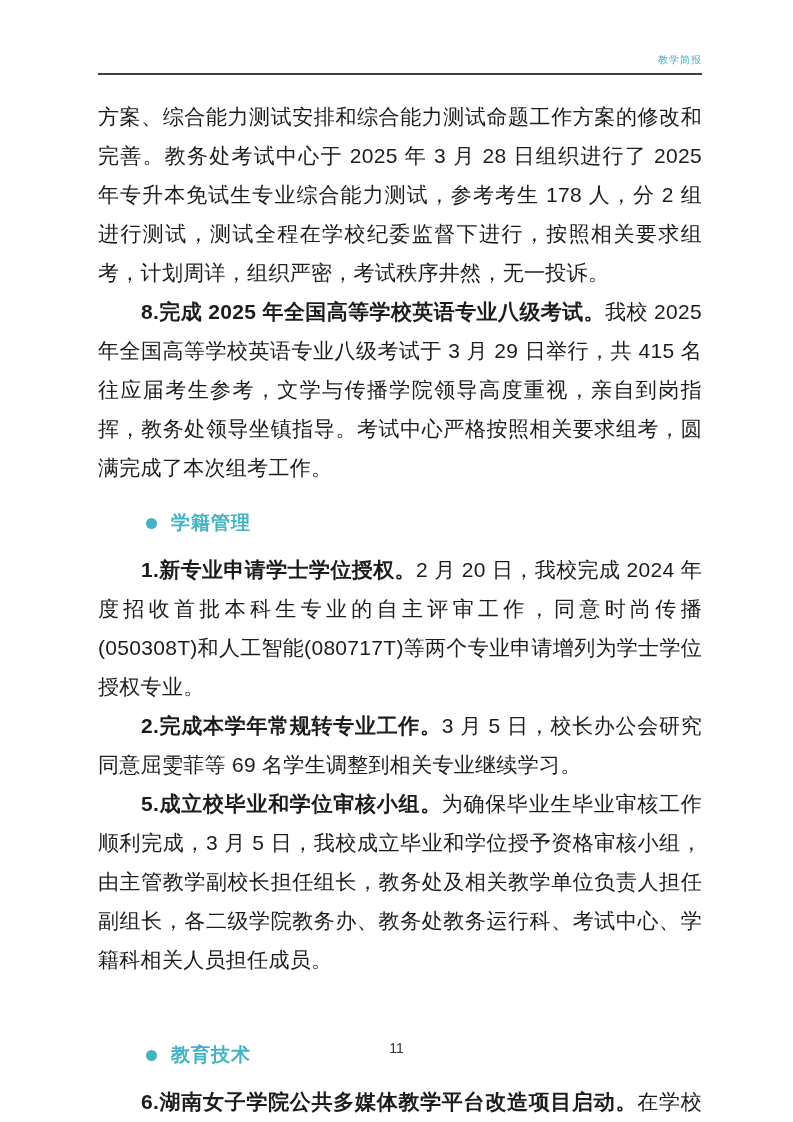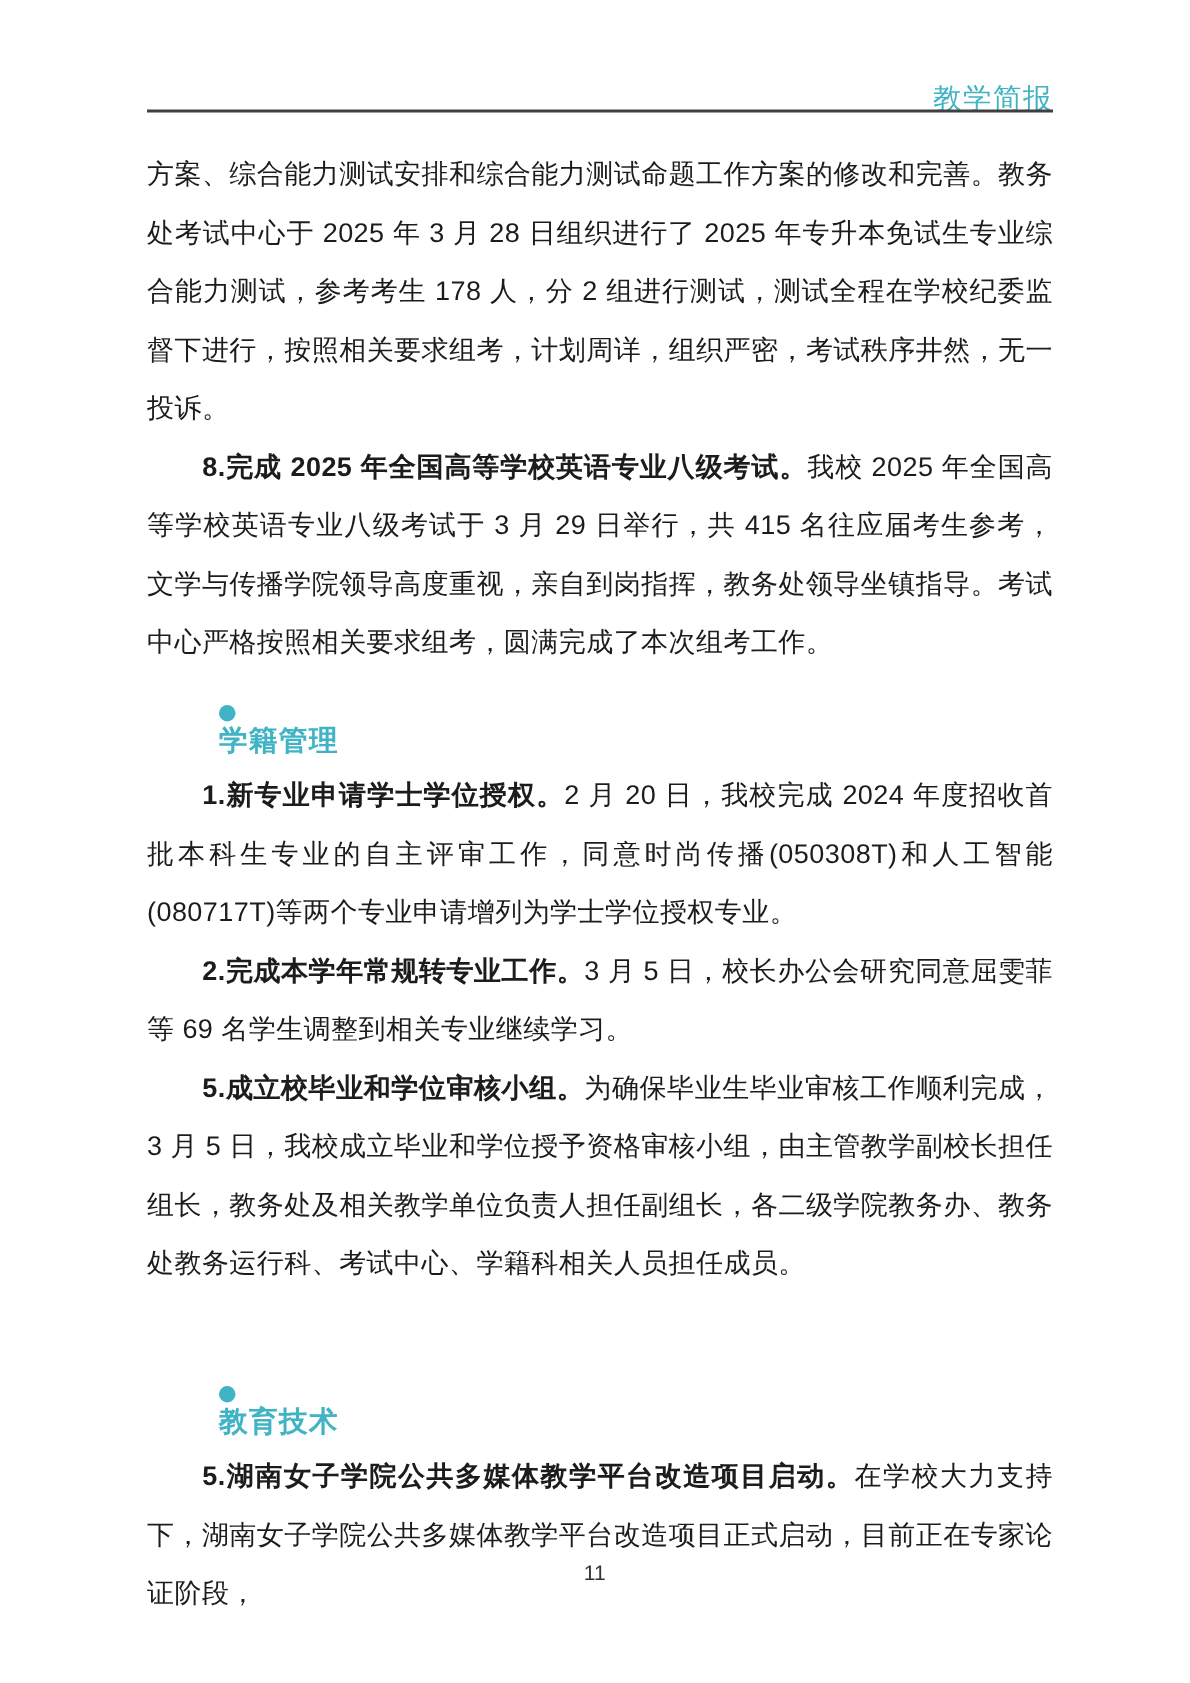--- a/index.html
+++ b/index.html
@@ -7,44 +7,43 @@
   html,body { background:#ffffff; }
   body { font-family:"Liberation Sans","DejaVu Sans",sans-serif; color:var(--ink); }
   .page {
     position:relative;
     width:793px; height:1122px;
     background:#ffffff;
     overflow:hidden;
   }
   .page-header {
     position:absolute; top:53px; right:91px;
-    font-size:19px; color:var(--accent);
+    font-size:10px; color:var(--accent);
     letter-spacing:1px;
   }
   .header-rule {
     position:absolute; top:73px; left:98px; right:91px;
     height:2px; background:var(--rule);
   }
   .content {
     position:absolute; top:97px; left:98px; width:604px;
   }
   .body-para {
-    font-size:18px; line-height:39px;
+    font-size:21px; line-height:39px;
     text-align:justify;
     text-indent:2.05em;
     letter-spacing:0.3px;
   }
   .body-para.no-indent { text-indent:0; }
   .body-para b { font-weight:700; }
   .section-header {
-    display:flex; align-items:flex-start;
+    display:flex; align-items:center;
     padding-left:48px;
     margin-top:22px; margin-bottom:13px;
     height:28px;
-    flex-direction:column;
   }
   .section-header.second { margin-top:62px;font-family:Liberation Serif, serif; }
   .bullet {
     width:11px; height:11px; border-radius:50%;
     background:var(--accent);
     margin-right:14px; flex:0 0 auto;
   }
   .section-title {
     font-size:19px; font-weight:700; color:var(--accent);
     letter-spacing:1px;
@@ -81,21 +80,21 @@
     <p class="body-para"><b>2.完成本学年常规转专业工作。</b><span>3 月 5 日，校长办公会研究同意屈雯菲等 69 名学生调整到相关专业继续学习。</span></p>
 
     <p class="body-para"><b>5.成立校毕业和学位审核小组。</b><span>为确保毕业生毕业审核工作顺利完成，3 月 5 日，我校成立毕业和学位授予资格审核小组，由主管教学副校长担任组长，教务处及相关教学单位负责人担任副组长，各二级学院教务办、教务处教务运行科、考试中心、学籍科相关人员担任成员。</span></p>
 
 
     <div class="section-header second">
       <span class="bullet"></span>
       <span class="section-title">教育技术</span>
     </div>
 
-    <p class="body-para"><b>5.湖南女子学院公共多媒体教学平台改造项目启动。</b><span>在学校大力支持下，湖南女子学院公共多媒体教学平台改造项目正式启动，目前正在专家论证阶段，</span></p>
+    <p class="body-para"><b>6.湖南女子学院公共多媒体教学平台改造项目启动。</b><span>在学校大力支持下，湖南女子学院公共多媒体教学平台改造项目正式启动，目前正在专家论证阶段，</span></p>
 
   </div>
 
   <div class="page-footer">
     <span>11</span>
   </div>
 
 </div>
 
 </body></html>

